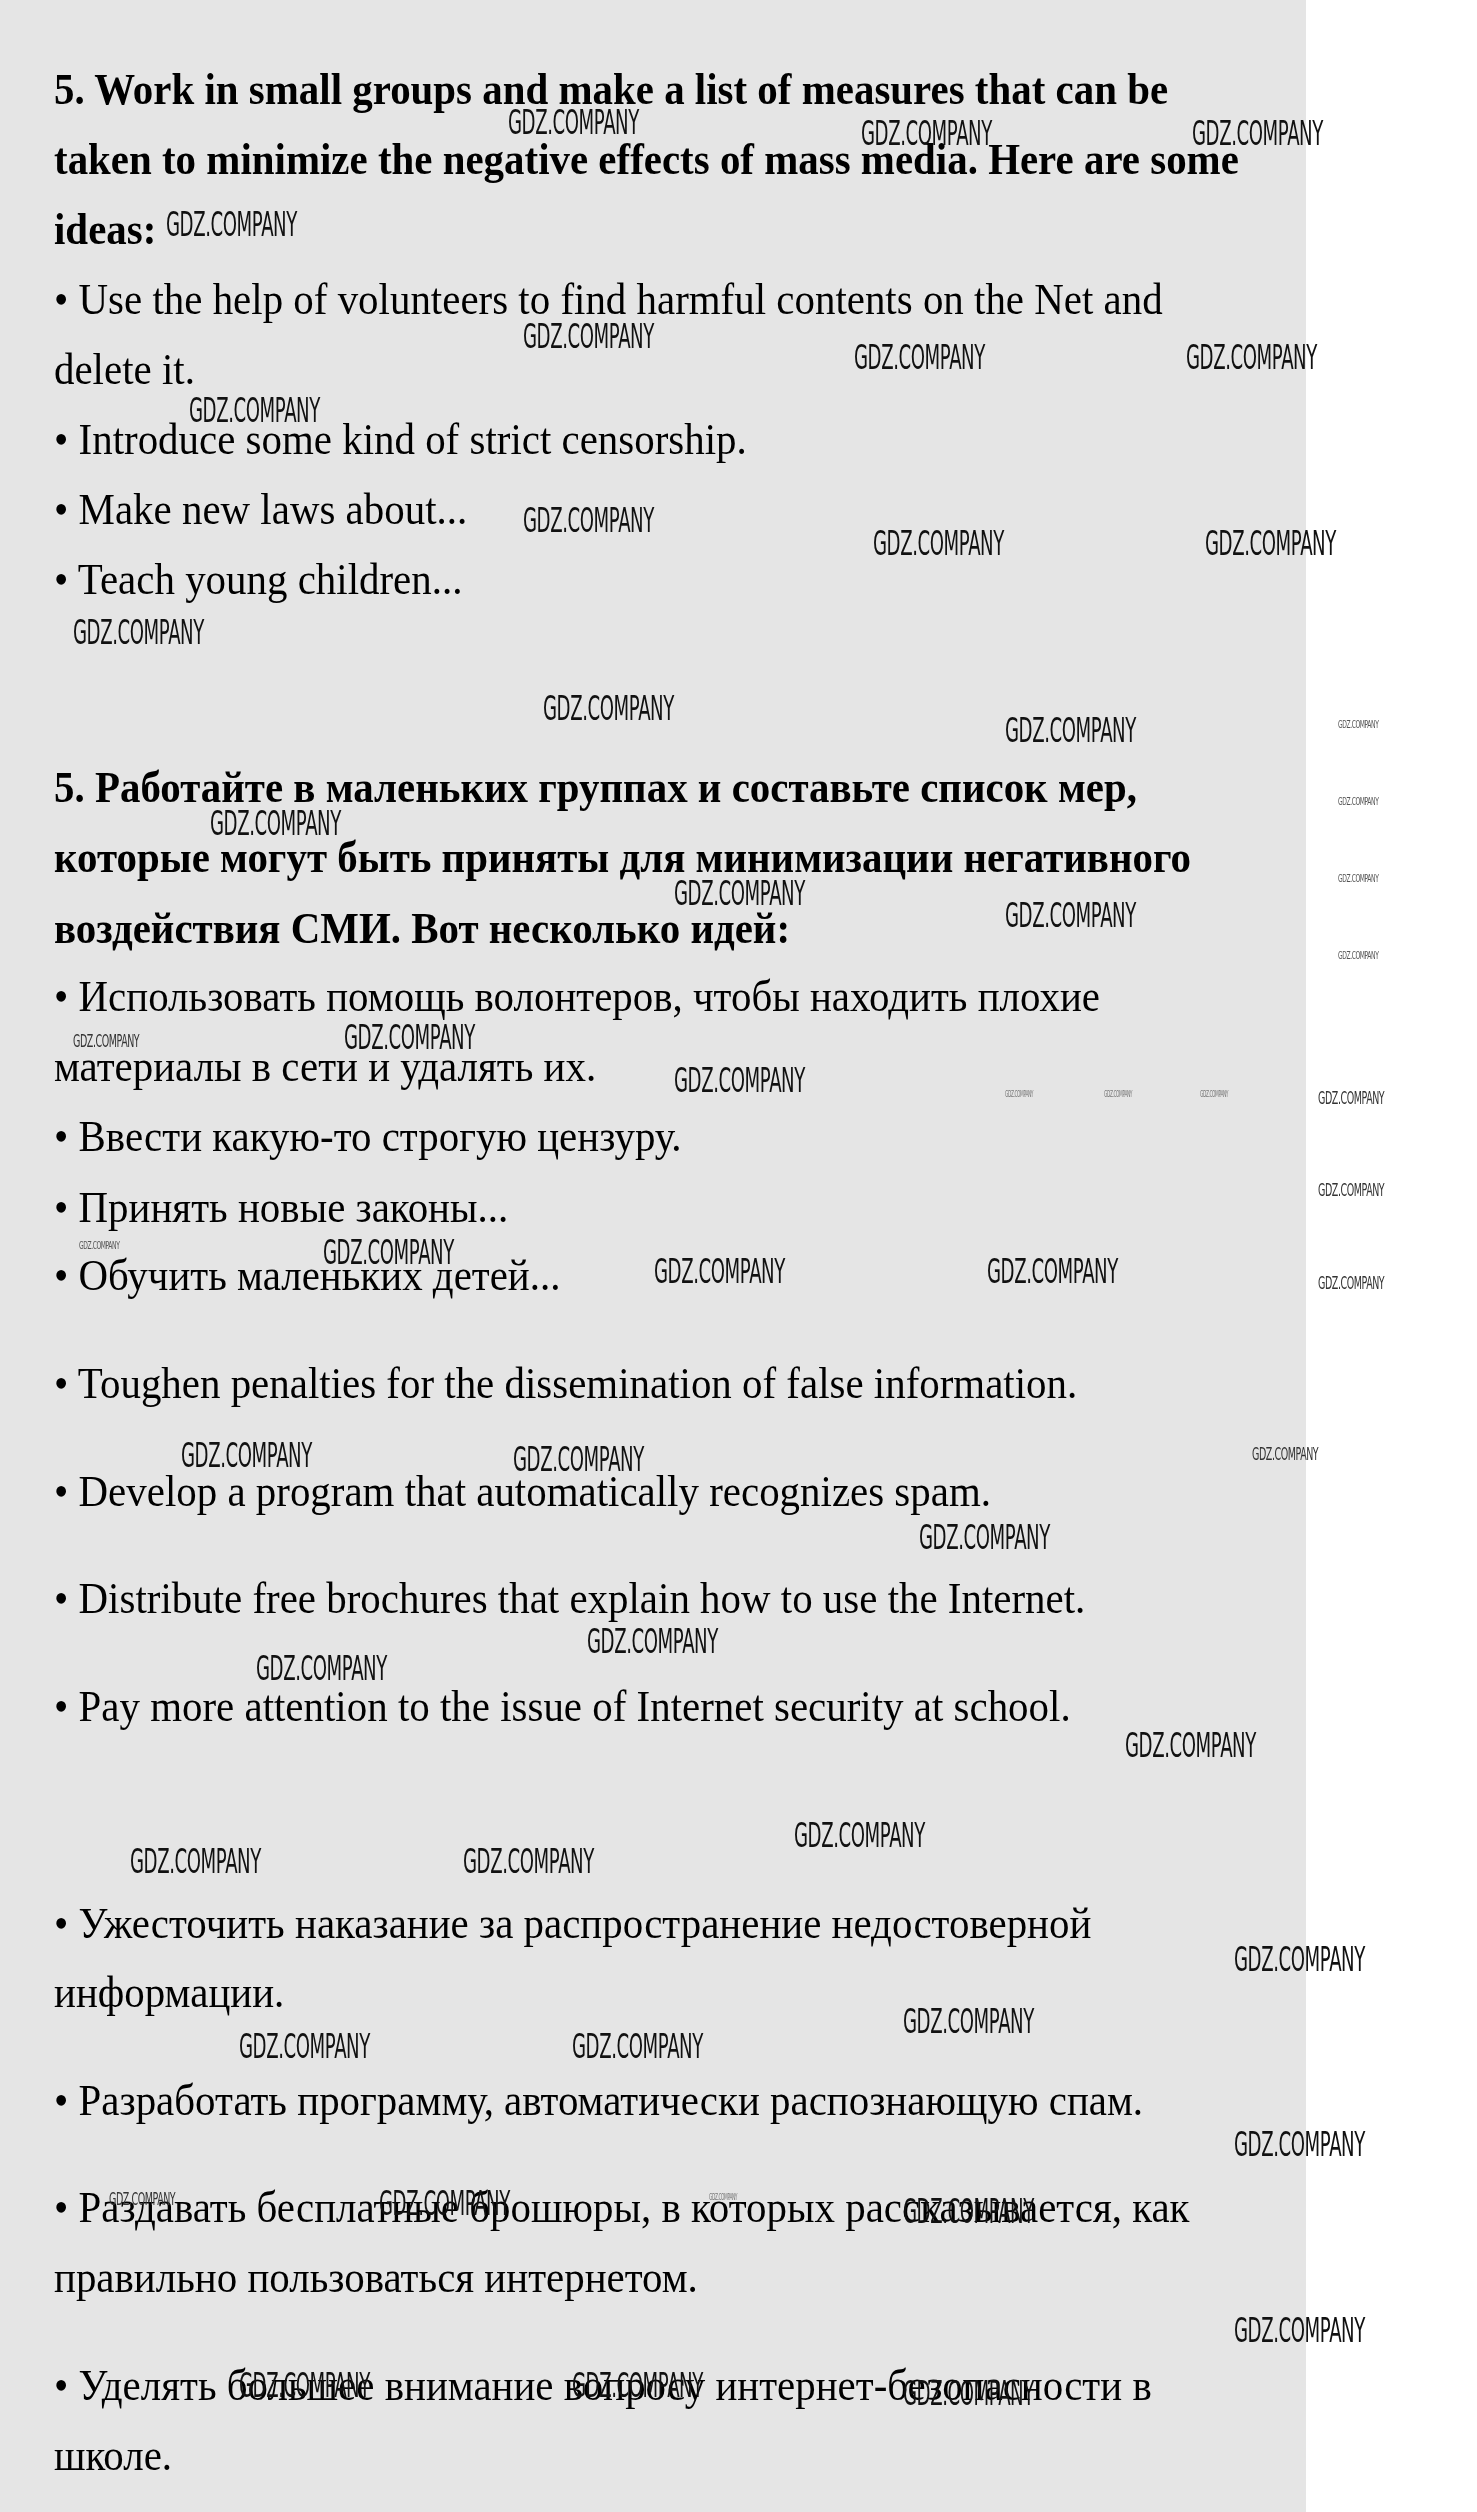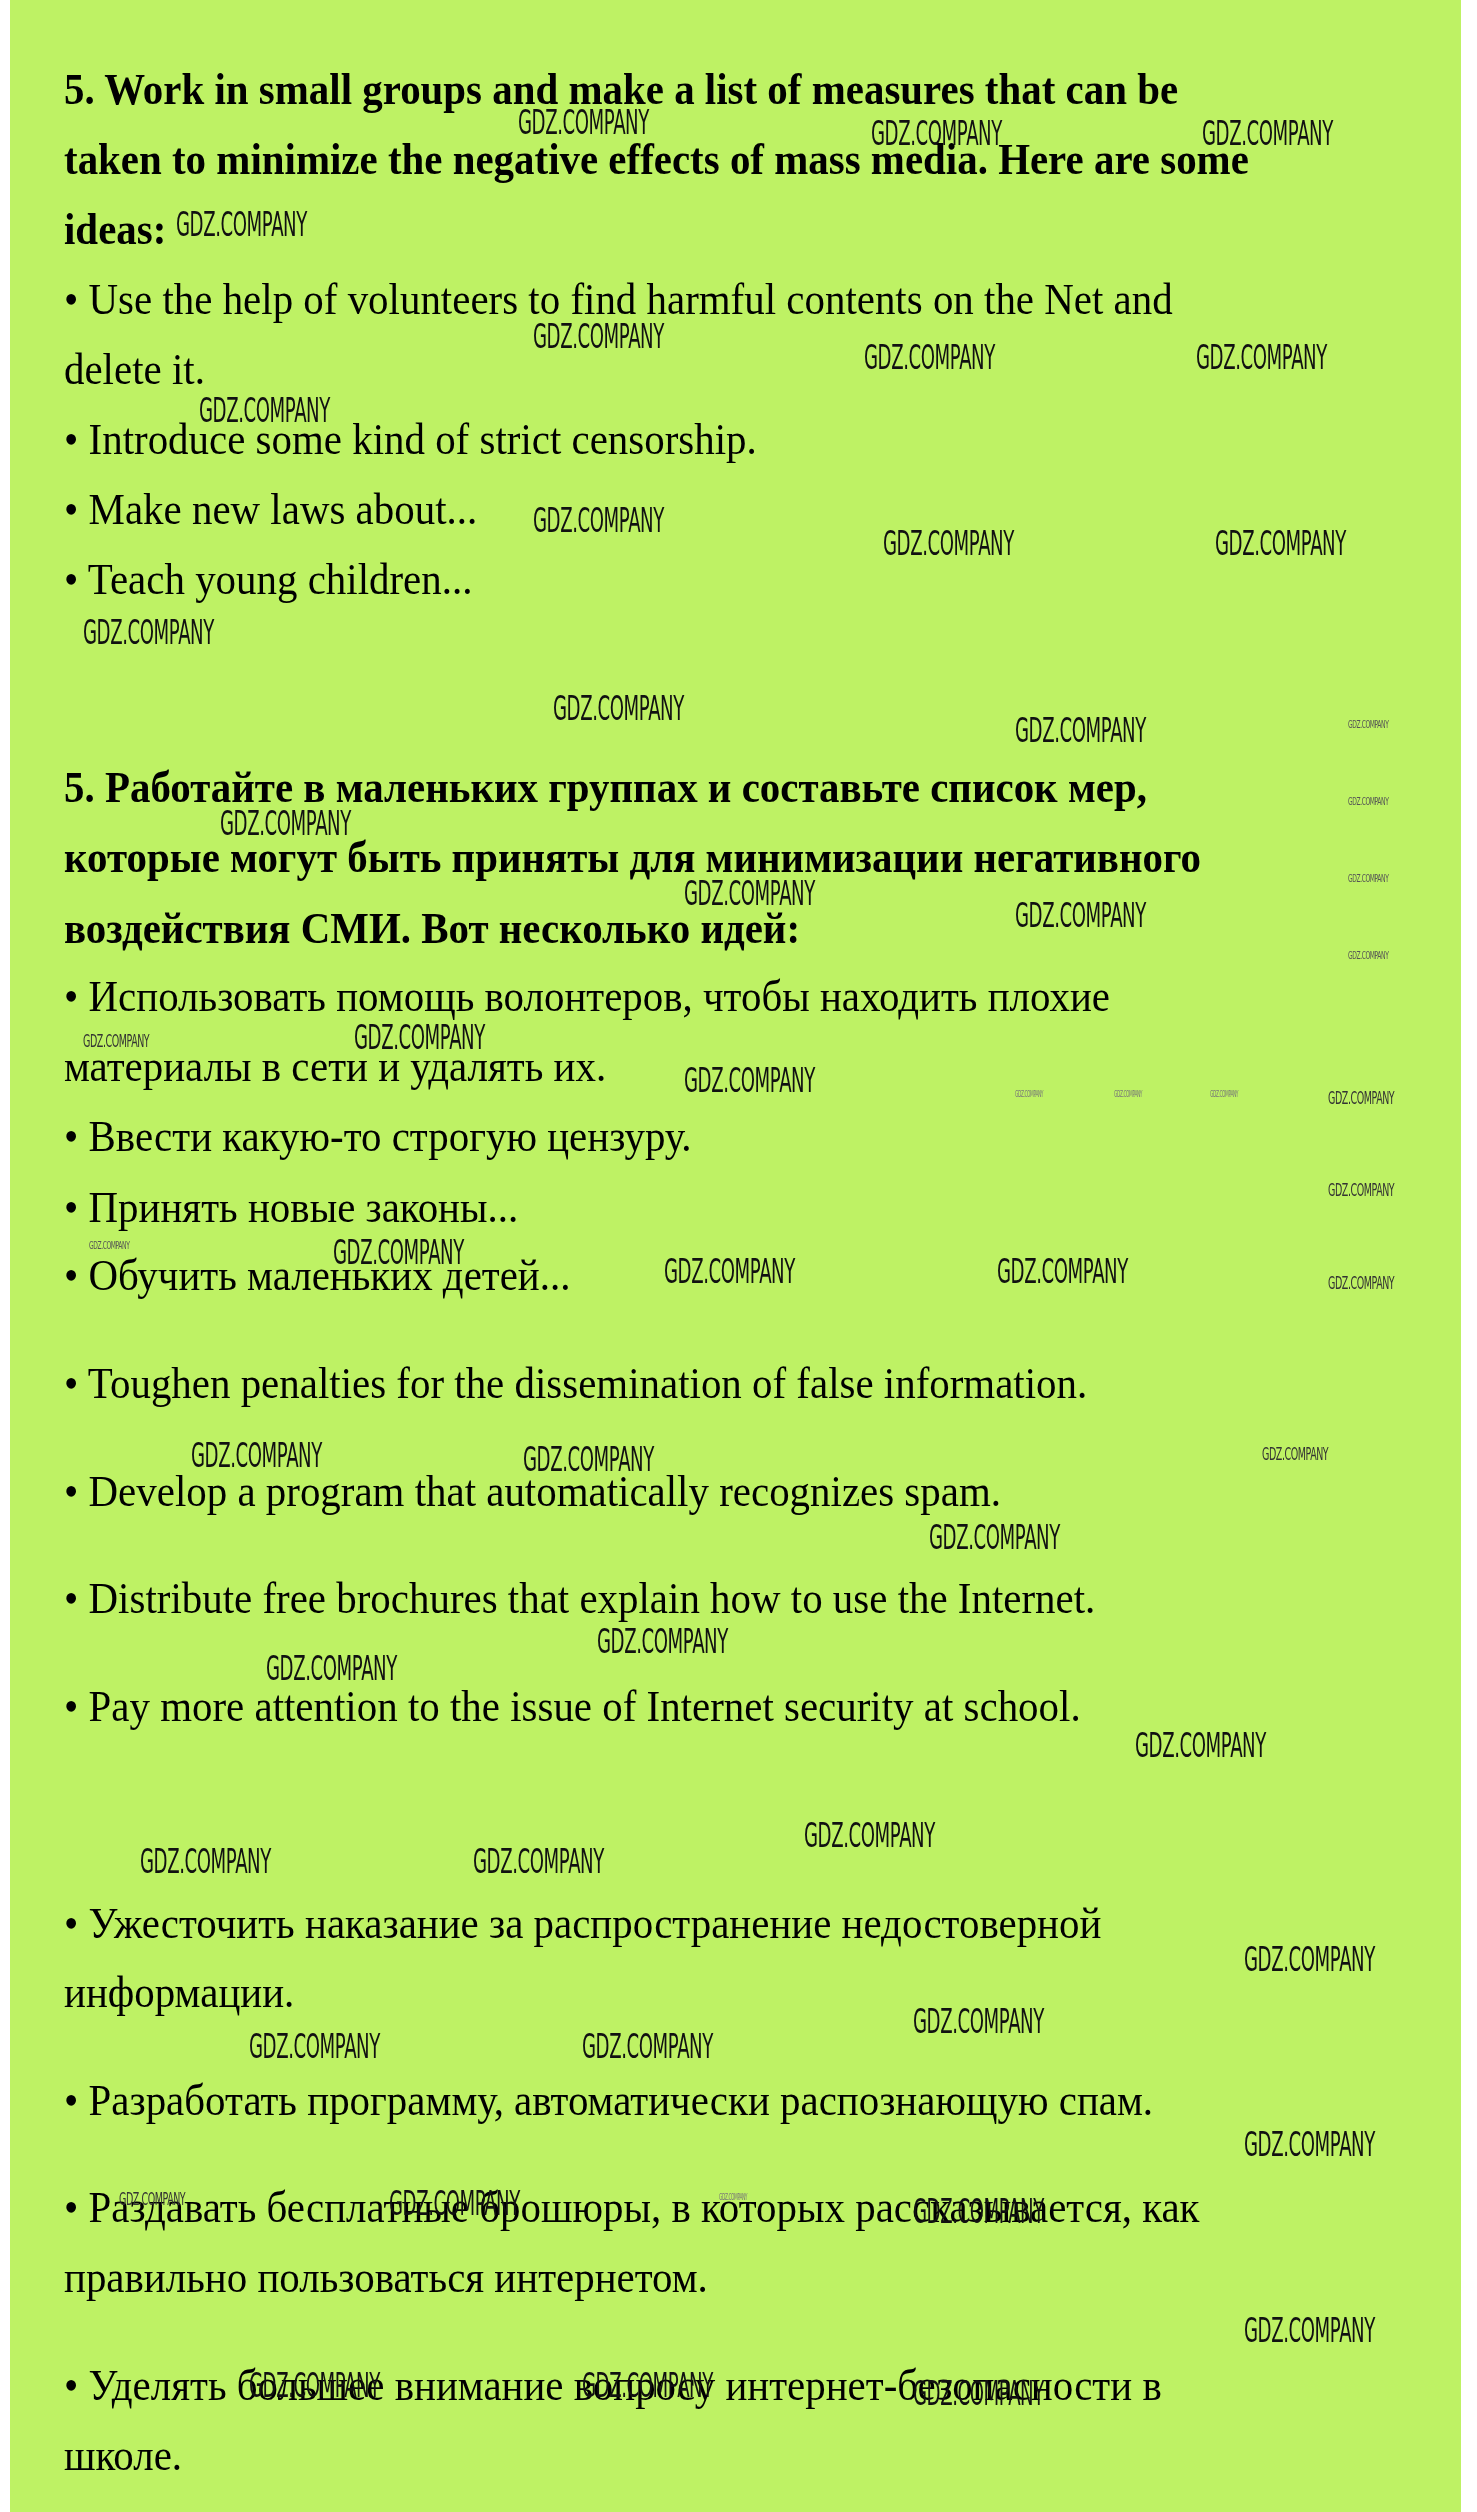--- a/index.html
+++ b/index.html
@@ -1,17 +1,17 @@
 <!DOCTYPE html>
 <html style="font-size:12.6px"><head>
 <meta charset="utf-8">
 <style>
   html, body { margin: 0; padding: 0; background: #ffffff; }
   body { width: 1477px; height: 2512px; position: relative; overflow: hidden; }
-  .page { position: absolute; left: 10px; top: 0; width: 1451px; height: 2512px; background: #bef264; }
+  .page { position: absolute; left: 0; top: 0; width: 1306px; height: 2512px; background: #e5e5e5; }
   .line {
     position: absolute; left: 54px; white-space: nowrap;
     font-family: "Liberation Serif", "DejaVu Serif", serif;
     font-size: 44px; line-height: 1; color: #000;
     transform: scaleX(0.93); transform-origin: left center;
   }
   .bold { font-weight: bold; }
   .wm {
     position: absolute; white-space: nowrap;
     font-family: "DejaVu Sans", "Liberation Sans", sans-serif;

